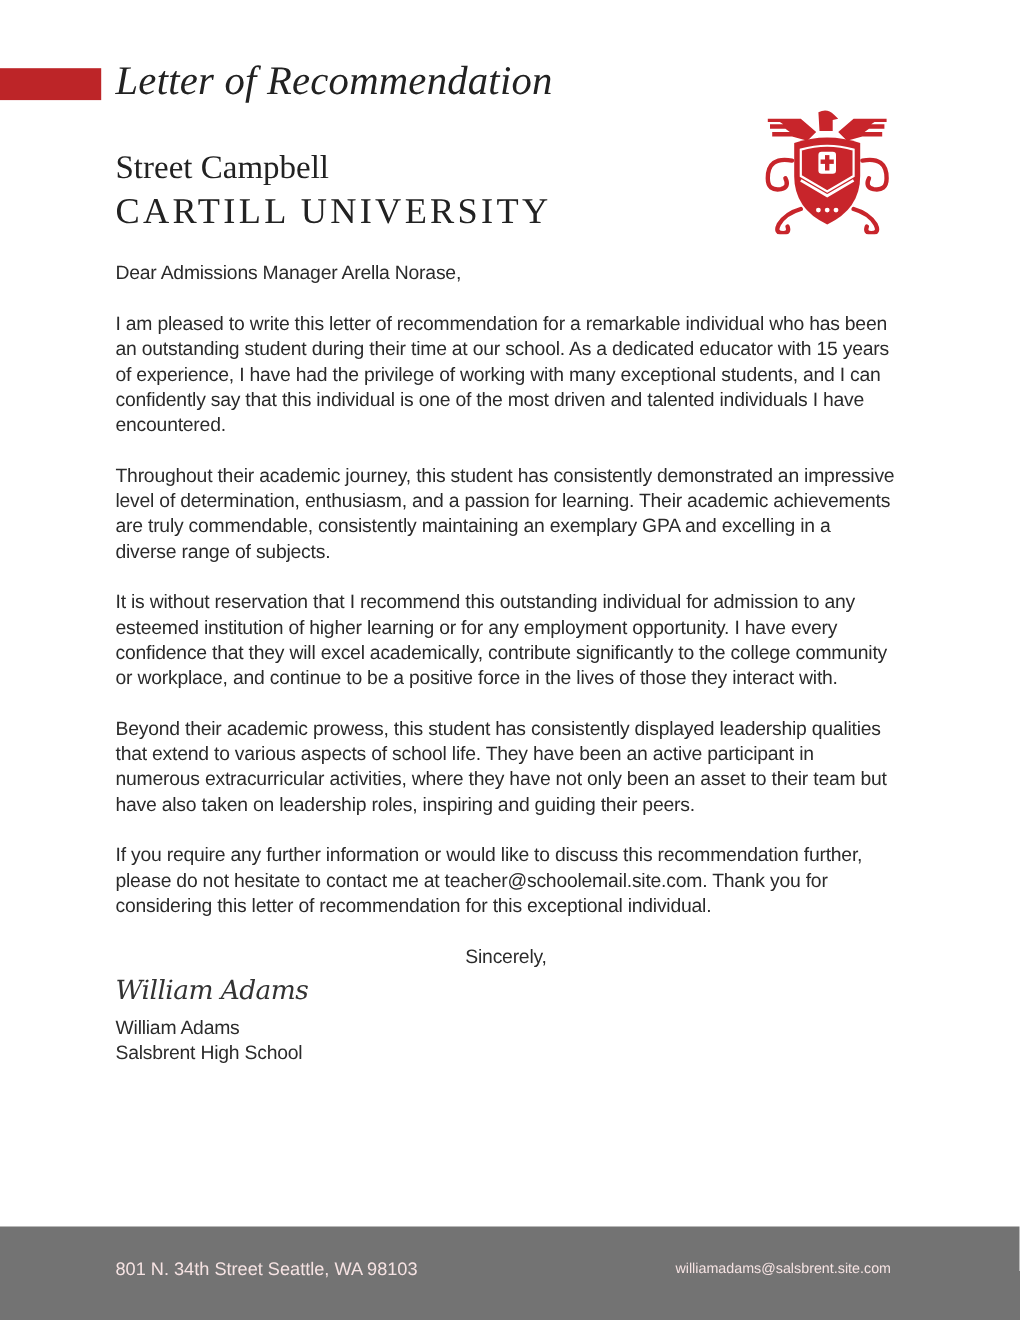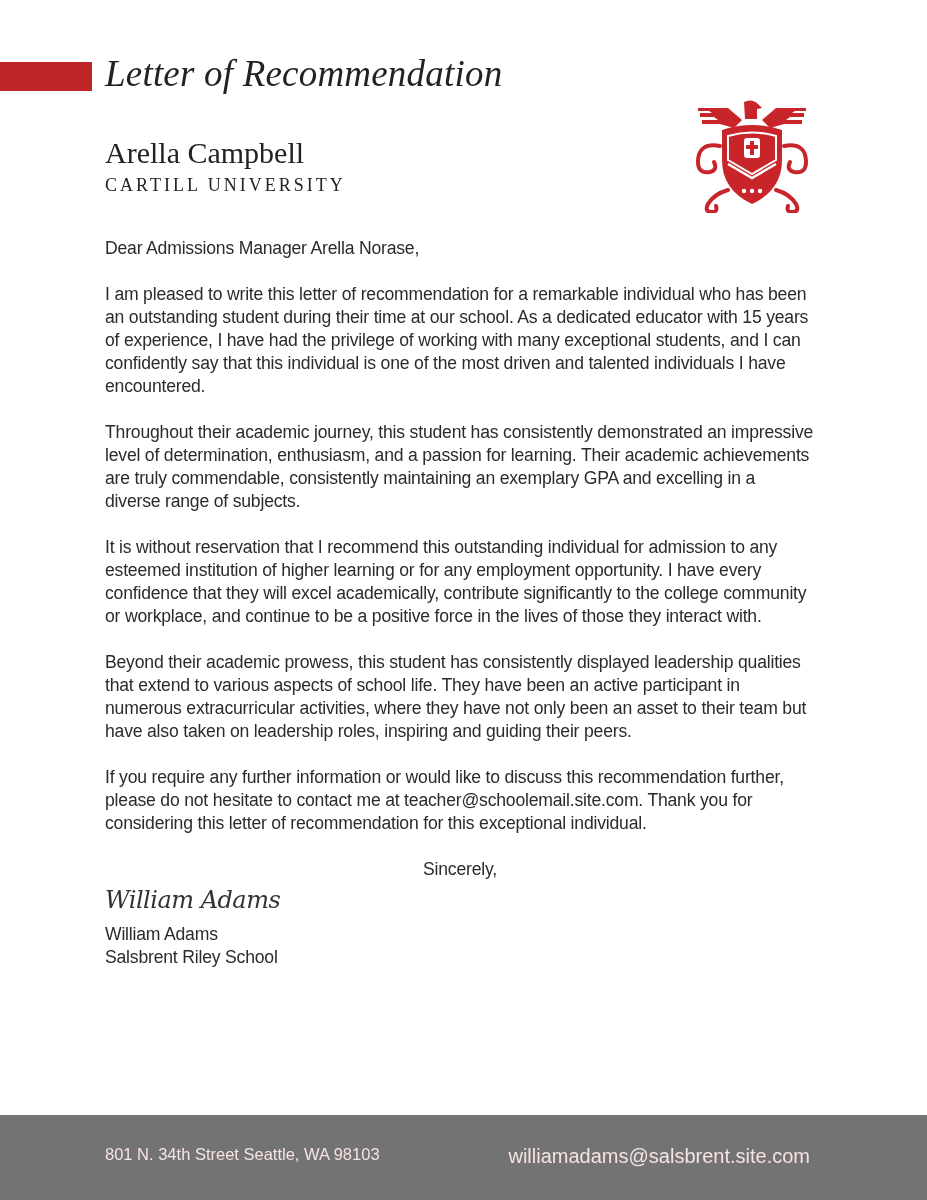--- a/index.html
+++ b/index.html
@@ -5,39 +5,39 @@
   html, body { margin: 0; padding: 0; background: #ffffff; }
   body { width: 927px; height: 1200px; position: relative; overflow: hidden;
          font-family: "Liberation Sans", sans-serif; color: #2a2a2a; }
   .accent-bar { position: absolute; left: 0; top: 62px; width: 92px; height: 29px; background: #bd2528; }
   .title { position: absolute; left: 105px; top: 52px; margin: 0;
            font-family: "Liberation Serif", serif; font-style: italic; font-weight: normal;
            font-size: 37px; color: #222; letter-spacing: 0.2px; white-space: nowrap; }
   .recipient-name { position: absolute; left: 105px; top: 136px;
            font-family: "Liberation Serif", serif; font-size: 30px; color: #222; white-space: nowrap; }
   .recipient-org { position: absolute; left: 105px; top: 175px;
-           font-family: "Liberation Serif", serif; font-size: 18px; letter-spacing: 3px; color: #222; white-space: nowrap; }
+           font-family: "Liberation Serif", serif; font-size: 33px; letter-spacing: 3px; color: #222; white-space: nowrap; }
   .crest { position: absolute; left: 692px; top: 98px; width: 120px; height: 115px; }
   .letter { position: absolute; left: 105px; top: 237px; width: 710px;
             font-size: 17.6px; line-height: 23px; color: #2b2b2b; letter-spacing: -0.2px; }
   .letter p { margin: 0 0 23px 0; }
   .closing { margin: 0; text-align: center; }
   .signature { font-family: "DejaVu Serif", serif; font-style: italic; font-size: 24px; color: #333;
                margin: 4px 0 8px 0; height: 30px; line-height: 30px; letter-spacing: -0.5px; }
   .sig-block div { margin: 0; }
   .footer { position: absolute; left: 0; top: 1115px; width: 927px; height: 85px; background: #737373; }
   .footer-address { position: absolute; left: 105px; top: 30px; color: #f6e3e3; font-size: 16.5px; white-space: nowrap; }
-  .footer-email { position: absolute; right: 117px; top: 30px; color: #f6e3e3; font-size: 20px; white-space: nowrap; }
+  .footer-email { position: absolute; right: 117px; top: 30px; color: #f6e3e3; font-size: 13px; white-space: nowrap; }
 </style>
 </head>
 <body>
 
 <div class="accent-bar"></div>
 <h1 class="title">Letter of Recommendation</h1>
-<div class="recipient-name">Arella Campbell</div>
+<div class="recipient-name">Street Campbell</div>
 <div class="recipient-org">CARTILL UNIVERSITY</div>
 
 <svg class="crest" viewBox="0 0 120 115">
   <g fill="#c8252b" stroke="none">
 
     <path d="M52 4 q8 -4 14 2 l4 4 -5 1 v10 h-12 z"></path>
 
     <path d="M6 10 h30 l14 12 -8 8 -14 -4 h-18 v-4 h16 l-4 -3 h-14 v-4 h12 l-3 -2 h-11 z"></path>
 
     <path d="M114 10 h-30 l-14 12 8 8 14 -4 h18 v-4 h-16 l4 -3 h14 v-4 h-12 l3 -2 h11 z"></path>
@@ -68,20 +68,20 @@
   <p>Dear Admissions Manager Arella Norase,</p>
   <p>I am pleased to write this letter of recommendation for a remarkable individual who has been an outstanding student during their time at our school. As a dedicated educator with 15 years of experience, I have had the privilege of working with many exceptional students, and I can confidently say that this individual is one of the most driven and talented individuals I have encountered.</p>
   <p>Throughout their academic journey, this student has consistently demonstrated an impressive level of determination, enthusiasm, and a passion for learning. Their academic achievements are truly commendable, consistently maintaining an exemplary GPA and excelling in a diverse range of subjects.</p>
   <p>It is without reservation that I recommend this outstanding individual for admission to any esteemed institution of higher learning or for any employment opportunity. I have every confidence that they will excel academically, contribute significantly to the college community or workplace, and continue to be a positive force in the lives of those they interact with.</p>
   <p>Beyond their academic prowess, this student has consistently displayed leadership qualities that extend to various aspects of school life. They have been an active participant in numerous extracurricular activities, where they have not only been an asset to their team but have also taken on leadership roles, inspiring and guiding their peers.</p>
   <p>If you require any further information or would like to discuss this recommendation further, please do not hesitate to contact me at teacher@schoolemail.site.com. Thank you for considering this letter of recommendation for this exceptional individual.</p>
   <div class="closing">Sincerely,</div>
   <div class="signature">William Adams</div>
   <div class="sig-block">
     <div>William Adams</div>
-    <div>Salsbrent Riley School</div>
+    <div>Salsbrent High School</div>
   </div>
 </div>
 
 <div class="footer">
   <div class="footer-address">801 N. 34th Street Seattle, WA 98103</div>
   <div class="footer-email">williamadams@salsbrent.site.com</div>
 </div>
 
 </body></html>

